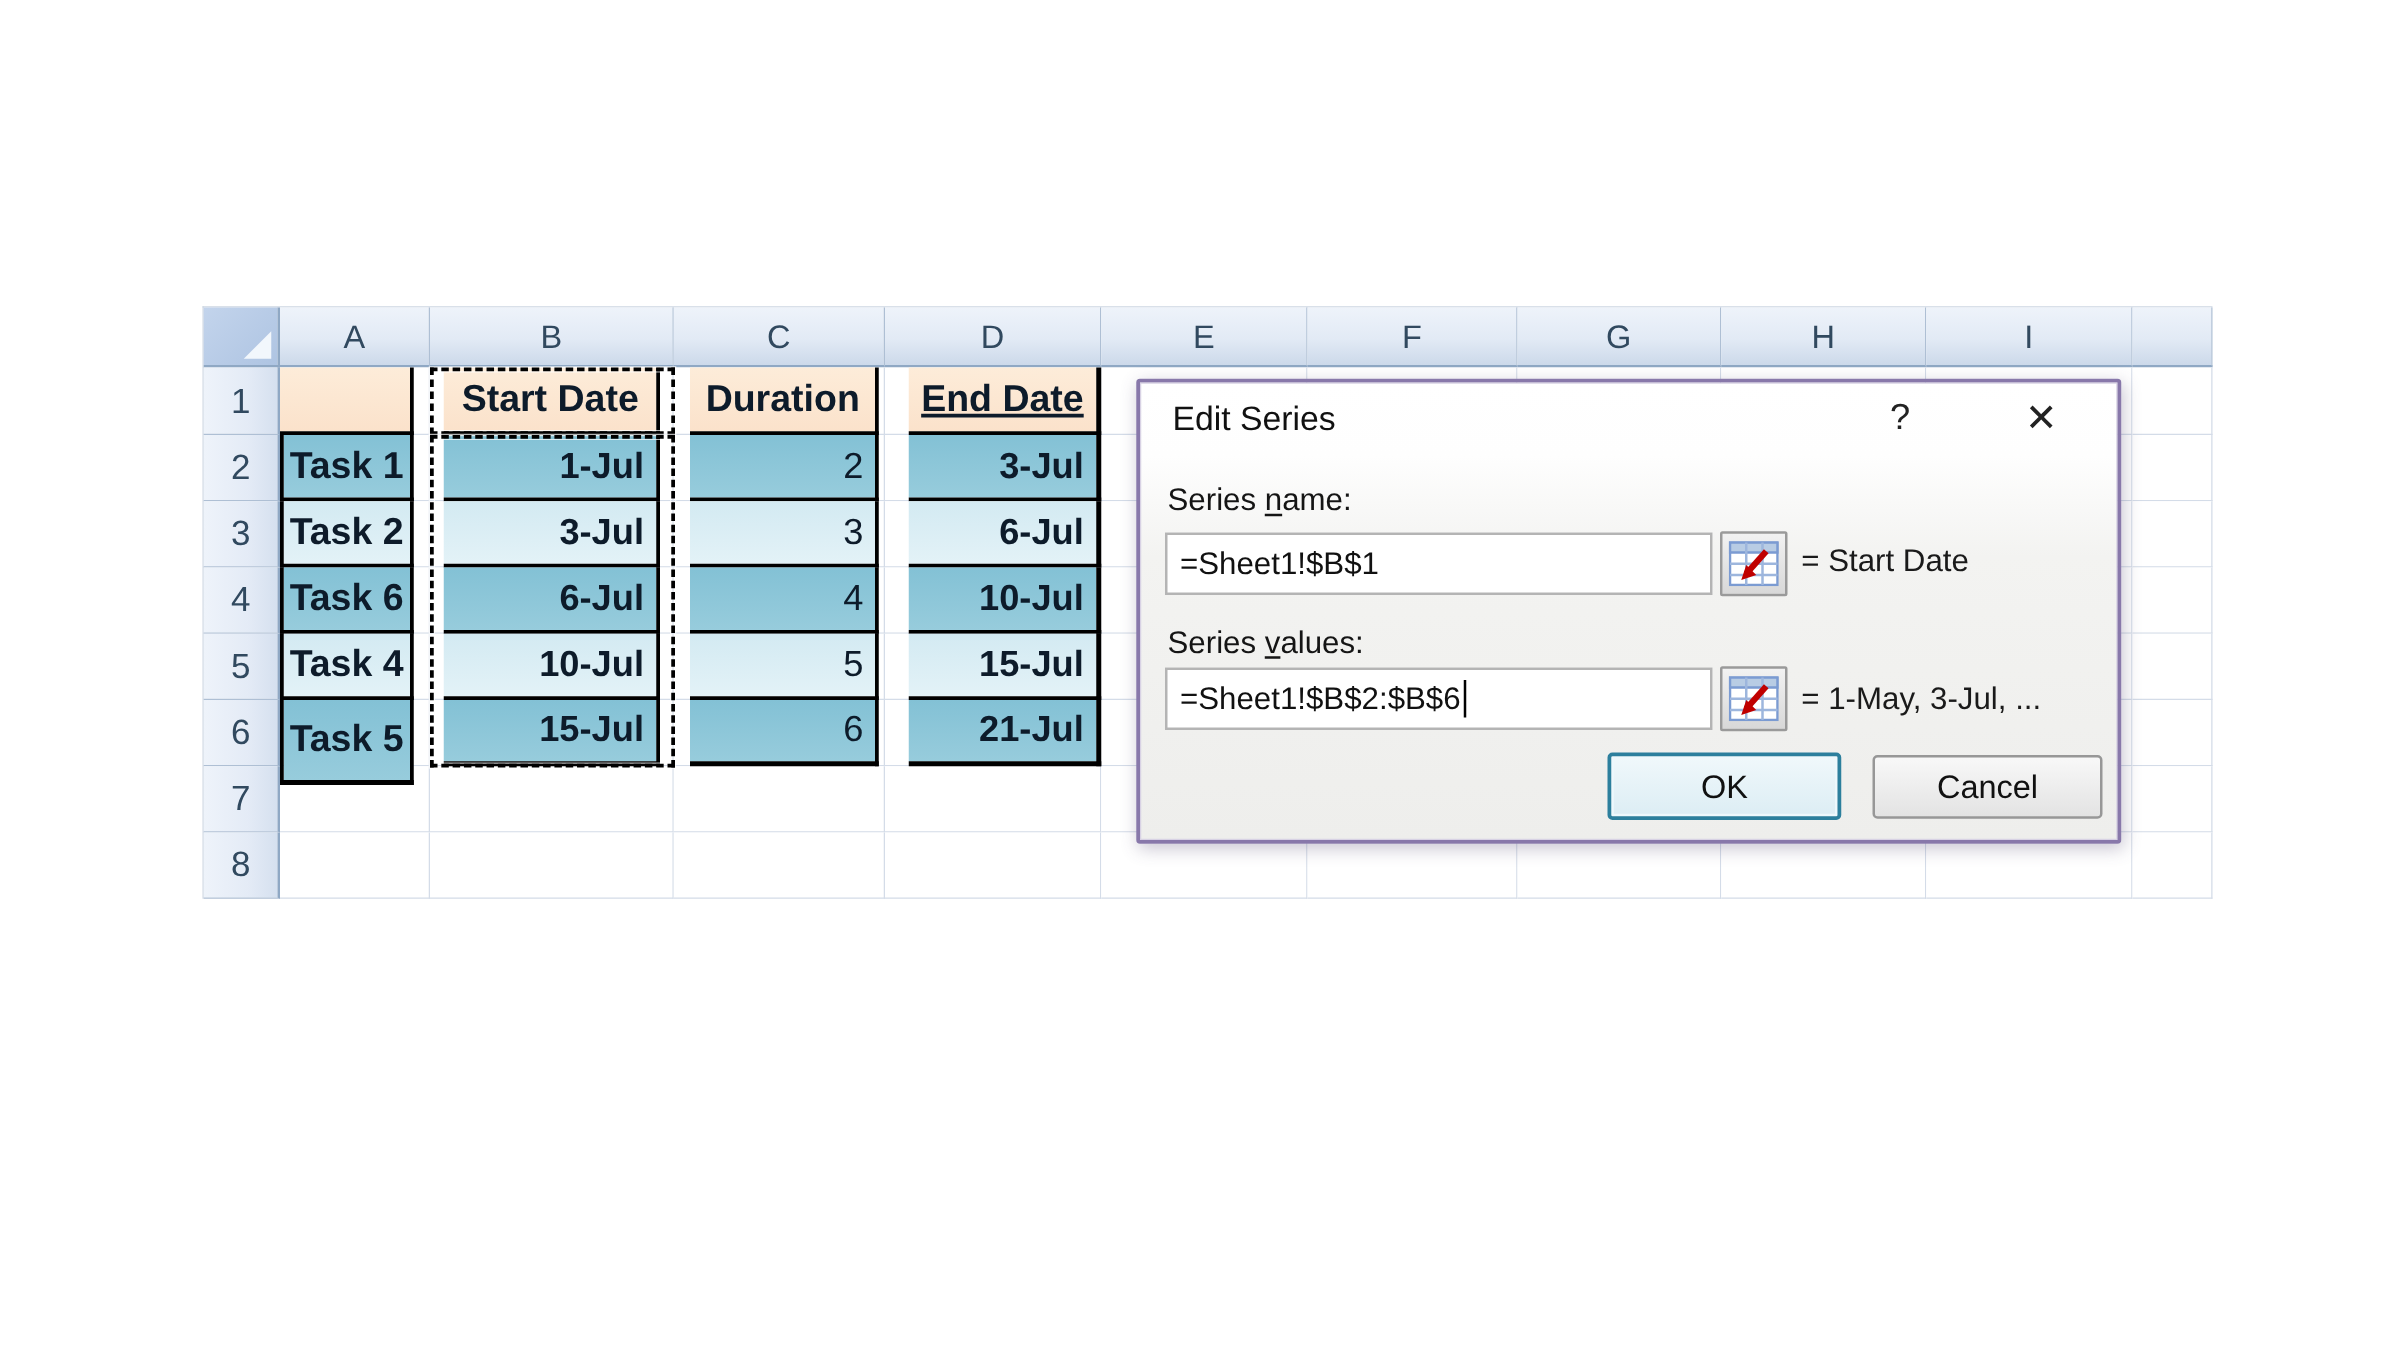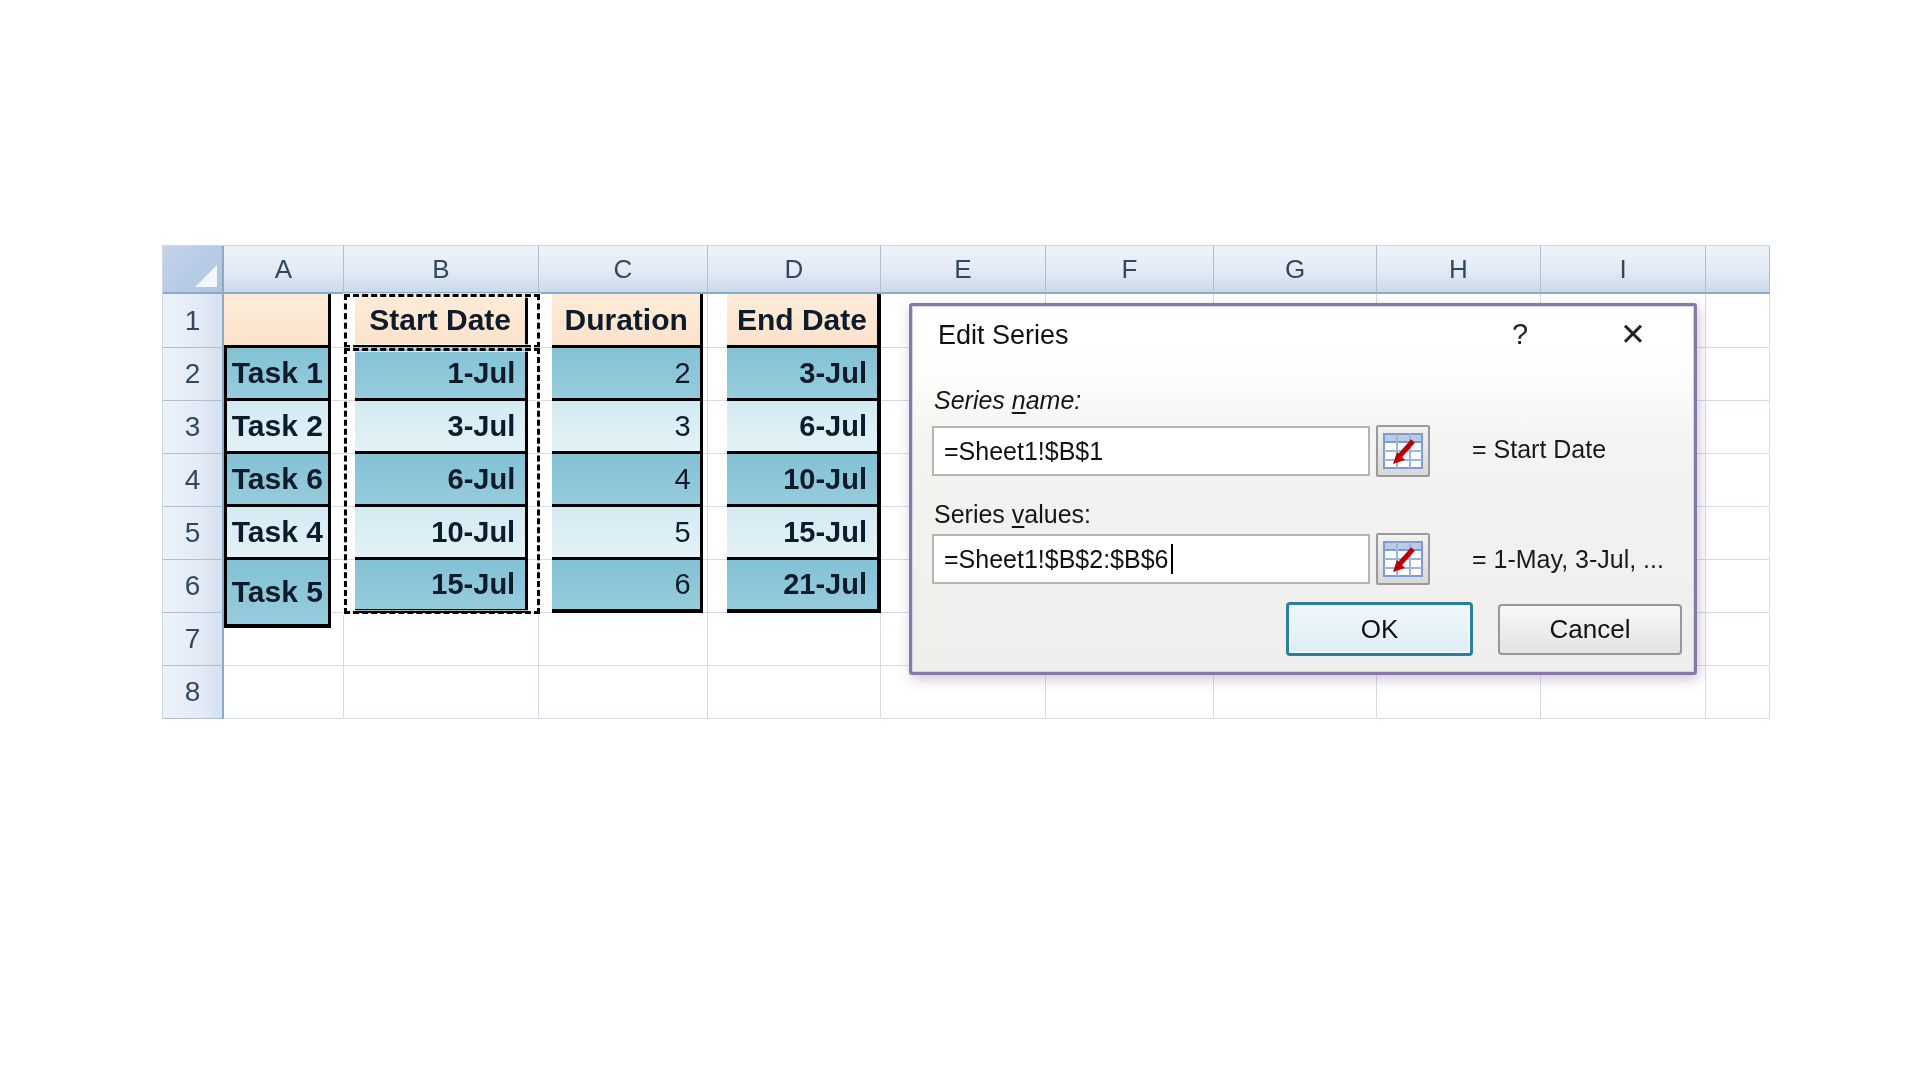--- a/index.html
+++ b/index.html
@@ -53,33 +53,33 @@
 
   
   .dialog{position:absolute;left:909px;top:303px;width:788px;height:372px;box-sizing:border-box;
           border:3px solid #8878aa;border-radius:3px;
           background:linear-gradient(180deg,#ffffff 0%,#fefefe 16%,#f3f3f1 38%,#eeeeec 100%);
           box-shadow:2px 4px 14px rgba(80,70,110,.30), inset 0 0 0 1px #d8d2e4;}
   .dlg-title{position:absolute;left:26px;top:14px;font-size:27px;color:#111;}
   .dlg-help{position:absolute;left:600px;top:12px;font-size:29px;color:#222;cursor:default;}
   .dlg-close{position:absolute;left:708px;top:10px;font-size:31px;color:#222;cursor:default;}
   .lbl{position:absolute;left:22px;font-size:25px;color:#151515;}
-  .lbl1{top:80px;font-style:italic;} .lbl2{top:194px;}
+  .lbl1{top:80px;} .lbl2{top:194px;}
   .accel{text-decoration:underline;text-underline-offset:3px;}
   .inp{position:absolute;left:20px;width:438px;height:50px;box-sizing:border-box;background:#fff;
        border:2px solid #b4b4b4;display:flex;align-items:center;padding-left:10px;
        font-size:25px;color:#111;white-space:nowrap;overflow:hidden;}
   .inp1{top:120px;} .inp2{top:228px;}
   .caret{display:inline-block;width:2px;height:30px;background:#000;margin-left:2px;vertical-align:middle;}
   .rangebtn{position:absolute;left:464px;width:54px;height:52px;box-sizing:border-box;
             border:2px solid #9a9a9a;border-radius:2px;
             background:linear-gradient(180deg,#f2f2f2,#d8d8d8);
             display:flex;align-items:center;justify-content:center;}
   .btnr1{top:119px;} .btnr2{top:227px;}
-  .preview{position:absolute;left:560px;font-size:25px;color:#1a1a1a;white-space:nowrap;}
+  .preview{position:absolute;left:529px;font-size:25px;color:#1a1a1a;white-space:nowrap;}
   .prev1{top:129px;} .prev2{top:239px;}
   .btn{position:absolute;box-sizing:border-box;display:flex;align-items:center;justify-content:center;
        font-size:26px;color:#111;border-radius:4px;}
   .ok{left:374px;top:296px;width:187px;height:54px;border:3px solid #2c7f9d;
       background:linear-gradient(180deg,#f0f8fb,#dcedf4);box-shadow:inset 0 0 0 2px #eef8fc;}
   .cancel{left:586px;top:298px;width:184px;height:51px;border:2px solid #979797;
       background:linear-gradient(180deg,#f8f8f8,#e3e3e3);}
 </style>
 </head>
 <body>
@@ -208,21 +208,21 @@
           <div class="gc" style="width: 164px; height: 53px;"></div>
           <div class="gc" style="width: 165px; height: 53px;"></div>
           <div class="gc" style="width: 64px; height: 53px;"></div>
         </div>
       </div>
     <div id="datatable">
         <div class="dtrow">
           <div class="dt-cell bg-hdr t-hdr" style="width: 120px; height: 54px;"></div>
           <div class="dt-cell bg-hdr t-hdr" style="width: 195px; height: 54px;">Start Date</div>
           <div class="dt-cell bg-hdr t-hdr" style="width: 169px; height: 54px;">Duration</div>
-          <div class="dt-cell bg-hdr t-hdr colD" style="width: 173px; height: 54px;">End Date</div>
+          <div class="dt-cell bg-hdr t-hdr colD" style="width: 173px; height: 54px; text-decoration: underline;">End Date</div>
         </div>
         <div class="dtrow">
           <div class="dt-cell band-dark t-task colA2" style="width: 120px; height: 53px;">Task 1</div>
           <div class="dt-cell band-dark t-date" style="width: 195px; height: 53px;">1-Jul</div>
           <div class="dt-cell band-dark t-dur" style="width: 169px; height: 53px;">2</div>
           <div class="dt-cell band-dark t-date colD" style="width: 173px; height: 53px;">3-Jul</div>
         </div>
         <div class="dtrow">
           <div class="dt-cell band-light t-task colA2" style="width: 120px; height: 53px;">Task 2</div>
           <div class="dt-cell band-light t-date" style="width: 195px; height: 53px;">3-Jul</div>

